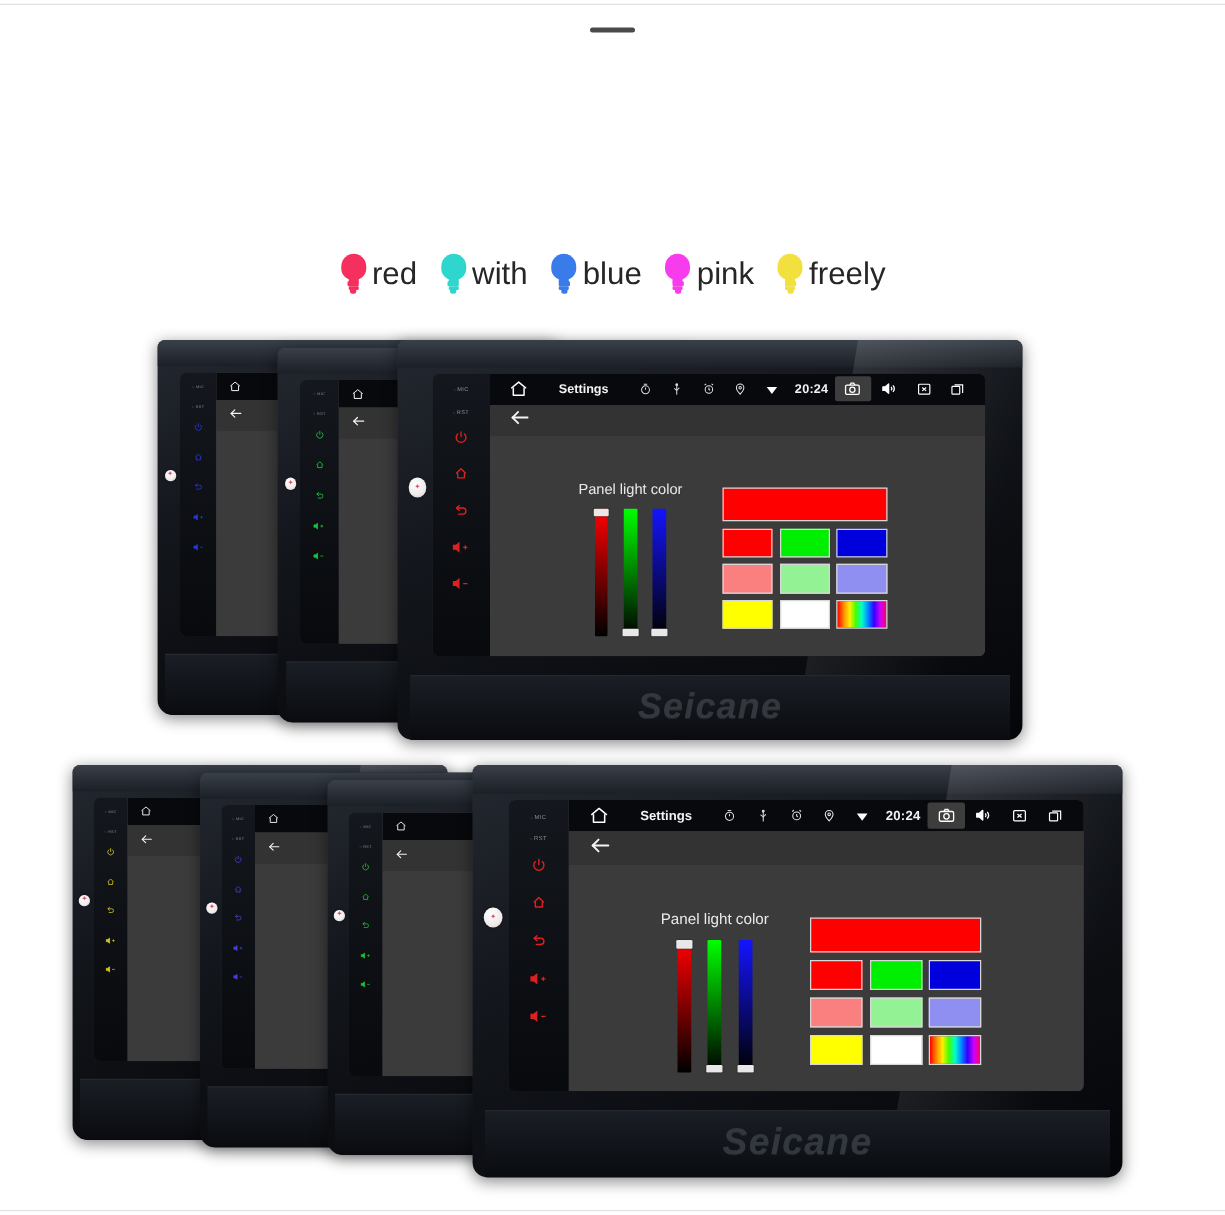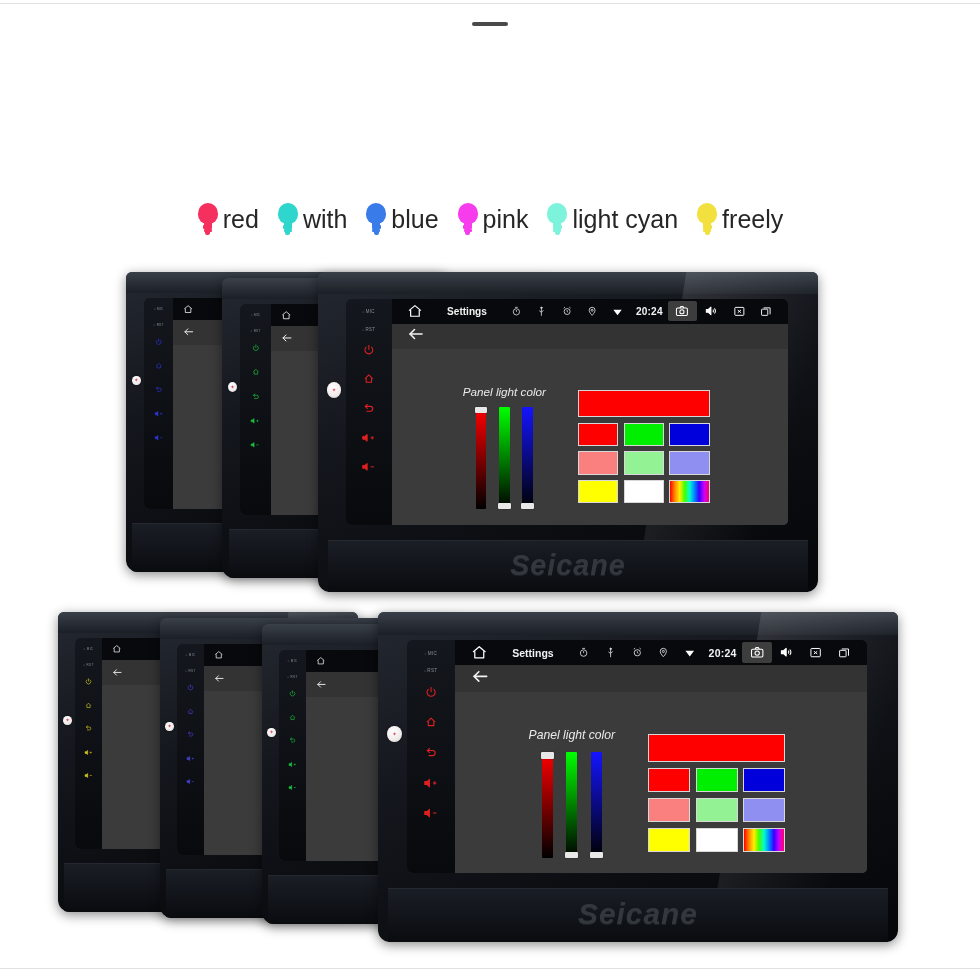--- a/index.html
+++ b/index.html
@@ -114,21 +114,21 @@
   .sb-right{display:flex;align-items:center;margin-left:auto;gap:0;}
   .sb-ico{display:flex;align-items:center;justify-content:center;flex:none;}
   .sb-time{font-weight:bold;white-space:nowrap;letter-spacing:.2px;}
   .sb-cam{background:#3d3d3d;border-radius:2px;}
 
   .appbar{position:absolute;left:0;width:100%;background:#333333;display:flex;align-items:center;}
   .content{position:absolute;left:0;width:100%;bottom:0;background:#3b3b3b;}
 
   .picker{position:absolute;display:flex;align-items:center;}
   .sliders-wrap{display:flex;flex-direction:column;align-items:center;}
-  .sliders-label{color:#eaeaea;white-space:nowrap;font-style:italic;}
+  .sliders-label{color:#eaeaea;white-space:nowrap;}
   .sliders{display:flex;align-items:flex-end;}
   .slider{position:relative;border-radius:1px;}
   .thumb{position:absolute;left:-1px;background:#e8e8e8;border-radius:1px;box-shadow:0 0 1px #000;}
 
   .swatches{display:flex;flex-direction:column;}
   .sw-row{display:flex;}
   .sw{border:1px solid #d8d8d8;box-sizing:border-box;}
   .sw-wide{border:1px solid #d8d8d8;box-sizing:border-box;}
   .sw-rainbow{
     background:linear-gradient(90deg,#ff0000,#ff8800,#ffee00,#44ff00,#00ffcc,#0088ff,#3300ff,#cc00ff,#ff0066);
@@ -185,30 +185,20 @@
     </div>
     <div class="bulb-item">
       <span class="bulb-ico">
         <span class="bulb-glass" style="background:#f73ced"></span>
         <span class="bulb-neck" style="background:#f73ced"></span>
         <span class="bulb-base" style="background:#f73ced"></span>
         <span class="bulb-base2" style="background:#f73ced"></span>
         <span class="bulb-tip" style="background:#f73ced"></span>
       </span>
       <span class="bulb-label">pink</span>
-    </div>
-    <div class="bulb-item">
-      <span class="bulb-ico">
-        <span class="bulb-glass" style="background:#7df3dc"></span>
-        <span class="bulb-neck" style="background:#7df3dc"></span>
-        <span class="bulb-base" style="background:#7df3dc"></span>
-        <span class="bulb-base2" style="background:#7df3dc"></span>
-        <span class="bulb-tip" style="background:#7df3dc"></span>
-      </span>
-      <span class="bulb-label">light cyan</span>
     </div>
     <div class="bulb-item">
       <span class="bulb-ico">
         <span class="bulb-glass" style="background:#f2e03f"></span>
         <span class="bulb-neck" style="background:#f2e03f"></span>
         <span class="bulb-base" style="background:#f2e03f"></span>
         <span class="bulb-base2" style="background:#f2e03f"></span>
         <span class="bulb-tip" style="background:#f2e03f"></span>
       </span>
       <span class="bulb-label">freely</span>

